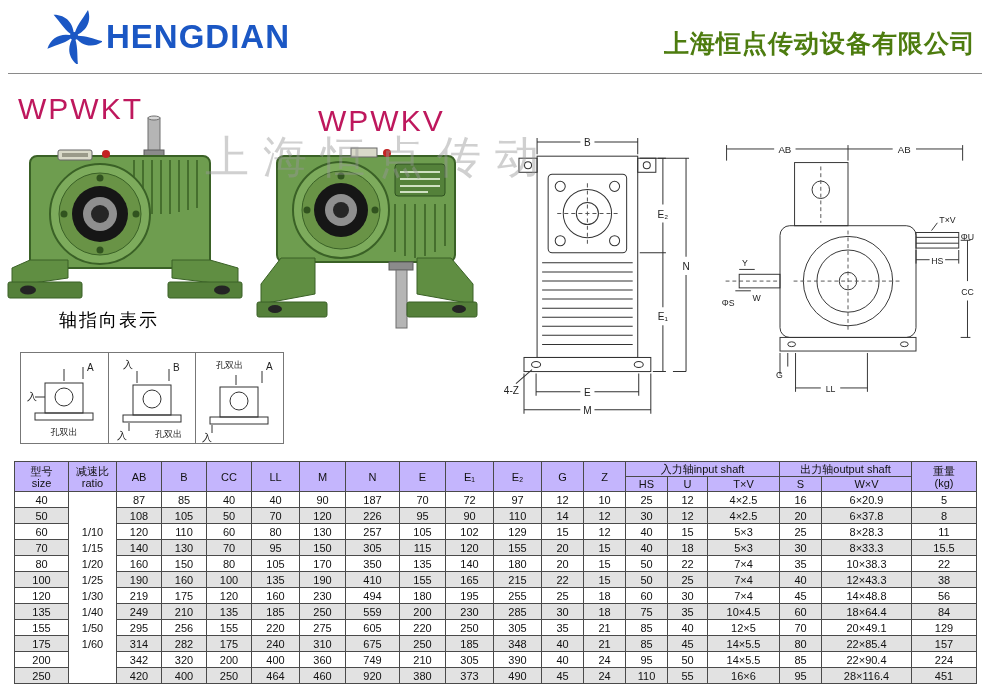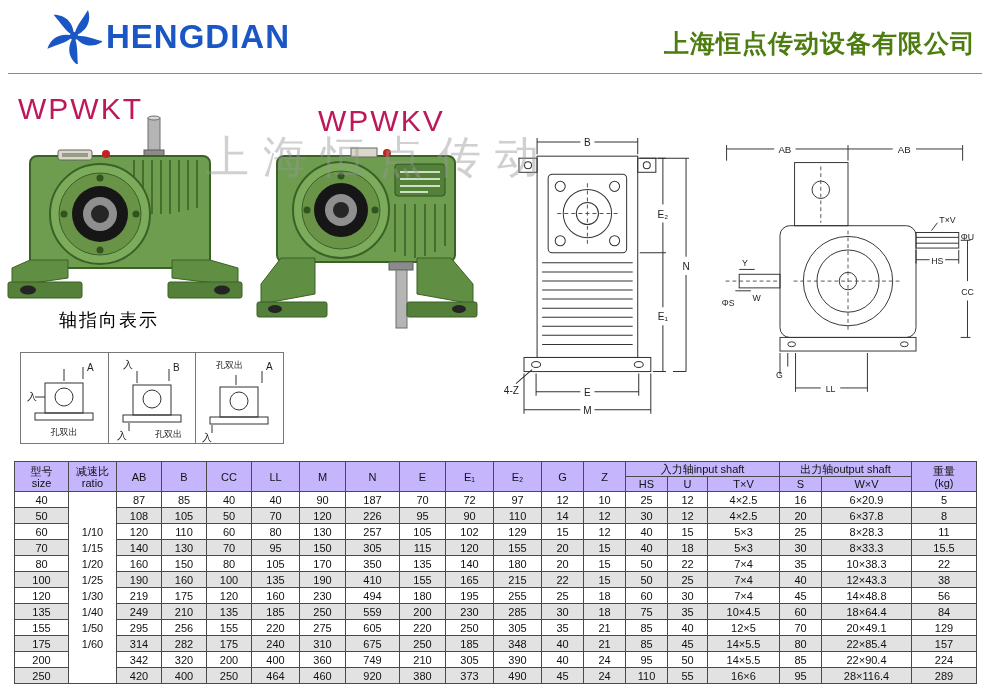--- a/index.html
+++ b/index.html
@@ -541,18 +541,18 @@
           <td>380</td>
           <td>373</td>
           <td>490</td>
           <td>45</td>
           <td>24</td>
           <td>110</td>
           <td>55</td>
           <td>16×6</td>
           <td>95</td>
           <td>28×116.4</td>
-          <td>289</td>
+          <td>451</td>
         </tr>
       </tbody>
   </table>
 
 </div>
 
 </body></html>

